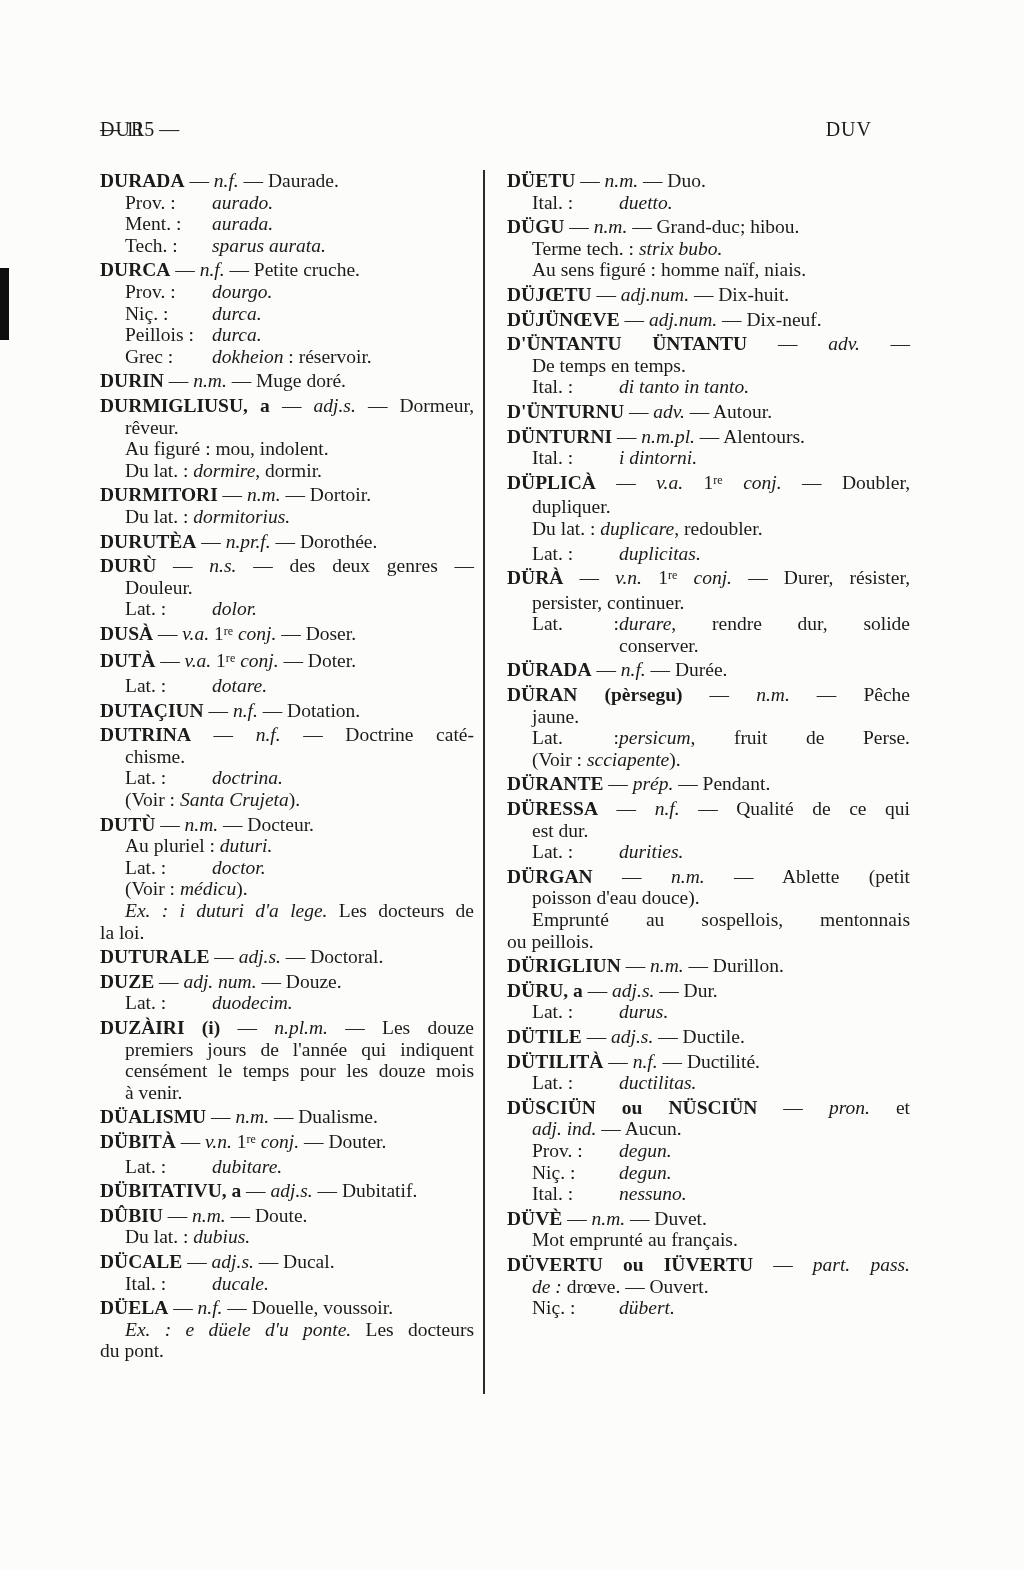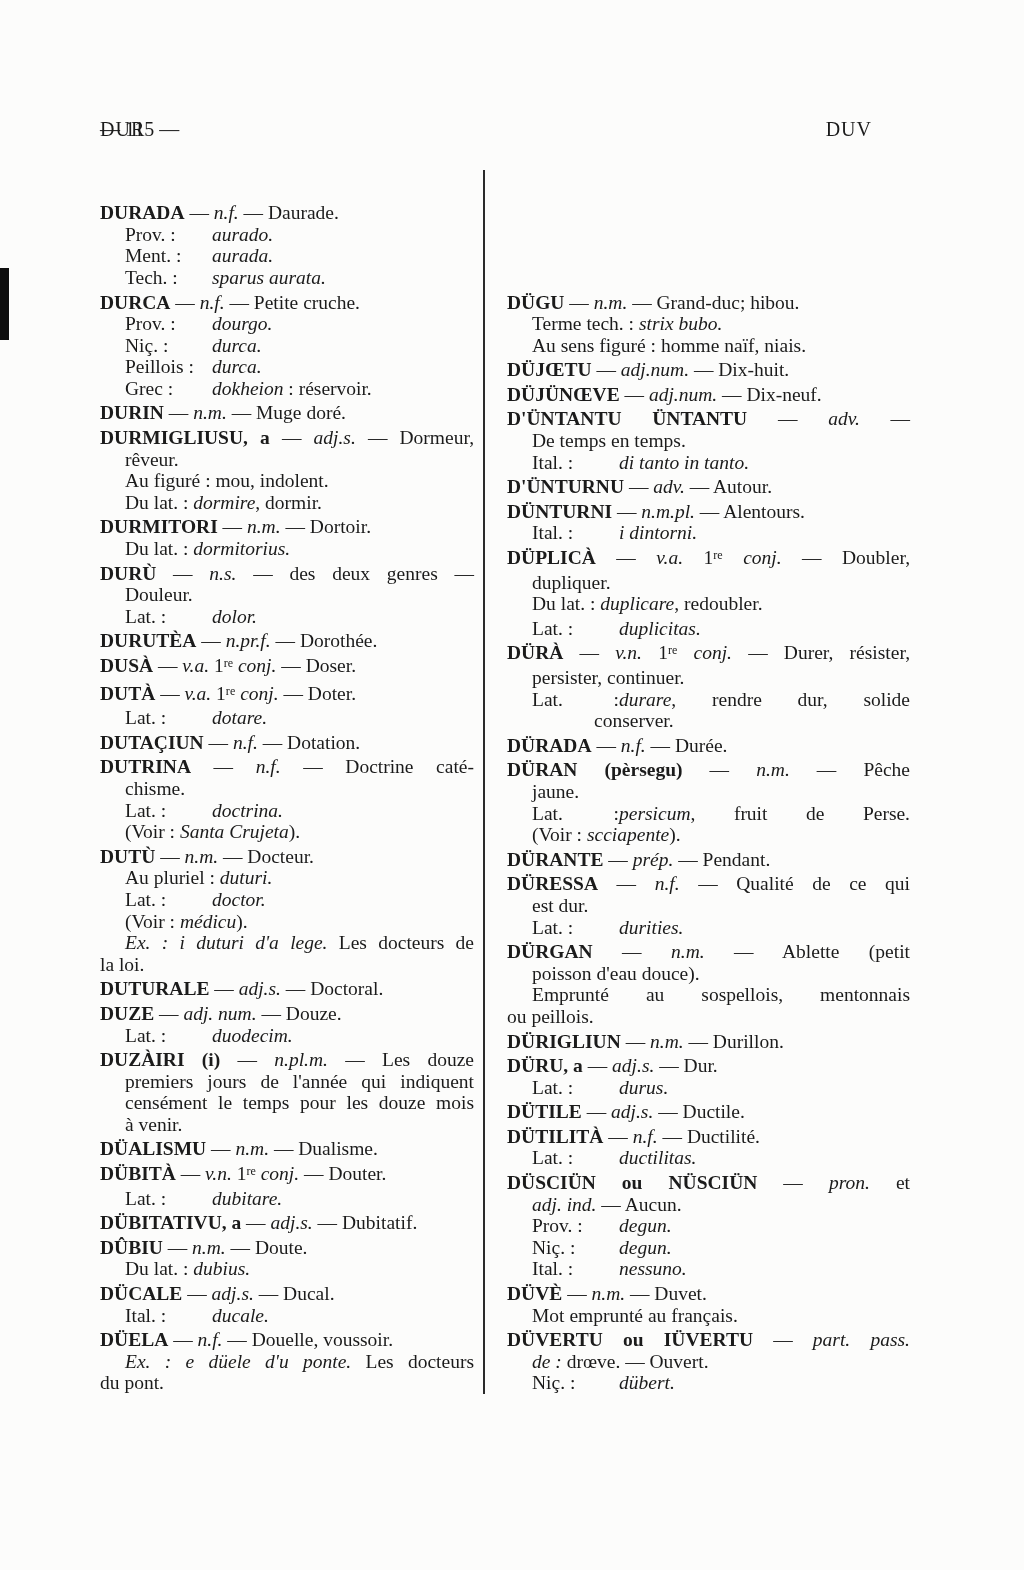--- a/index.html
+++ b/index.html
@@ -22,33 +22,33 @@
   .runhead{
     position:absolute;top:118px;left:100px;width:805px;
     font-size:20px;line-height:22px;
   }
   .runhead .lft{position:absolute;left:0;top:0;letter-spacing:1px;}
   .runhead .ctr{position:absolute;left:0;right:28px;top:0;}
   .runhead .rgt{position:absolute;right:33px;top:0;letter-spacing:1px;margin-left:40px;}
   
   .columns{
     position:absolute;top:170px;left:100px;width:810px;
-    display:flex;align-items:flex-end;
+    display:flex;align-items:flex-start;
   }
   .col{font-size:19.5px;}
   .col-1{width:374px;}
   .col-2{width:403px;}
   .divider{width:2px;background:#2a2a2a;height:1224px;margin-left:9px;margin-right:22px;flex:none;}
   .entry{margin-top:3px;}
   .entry:first-child{margin-top:0;}
   .line{line-height:21.6px;white-space:nowrap;}
   .line.just{white-space:normal;text-align:justify;text-align-last:justify;}
   .ind0{margin-left:0;}
   .ind1{margin-left:25px;}
-  .ind2{margin-left:87px;}
+  .ind2{margin-left:112px;}
   .b{font-weight:bold;}
   .i{font-style:italic;}
   .l{display:inline-block;min-width:87px;}
   .s{font-size:0.62em;position:relative;top:-0.42em;}
 </style>
 </head>
 <body>
 
 <div class="page">
   <div class="edge-mark"></div>
@@ -81,26 +81,26 @@
           <div class="line ind0 just"><span class="b">DURMIGLIUSU, a</span><span> — </span><span class="i">adj.s.</span><span> — Dormeur,</span></div>
           <div class="line ind1"><span>rêveur.</span></div>
           <div class="line ind1"><span>Au figuré : mou, indolent.</span></div>
           <div class="line ind1"><span>Du lat. : </span><span class="i">dormire</span><span>, dormir.</span></div>
         </div>
         <div class="entry">
           <div class="line ind0"><span class="b">DURMITORI</span><span> — </span><span class="i">n.m.</span><span> — Dortoir.</span></div>
           <div class="line ind1"><span>Du lat. : </span><span class="i">dormitorius.</span></div>
         </div>
         <div class="entry">
+          <div class="line ind0"><span class="b">DURUTÈA</span><span> — </span><span class="i">n.pr.f.</span><span> — Dorothée.</span></div>
+        </div>
+        <div class="entry">
           <div class="line ind0 just"><span class="b">DURÙ</span><span> — </span><span class="i">n.s.</span><span> — des deux genres —</span></div>
           <div class="line ind1"><span>Douleur.</span></div>
           <div class="line ind1"><span class="l">Lat. :</span><span class="i">dolor.</span></div>
-        </div>
-        <div class="entry">
-          <div class="line ind0"><span class="b">DURUTÈA</span><span> — </span><span class="i">n.pr.f.</span><span> — Dorothée.</span></div>
         </div>
         <div class="entry">
           <div class="line ind0"><span class="b">DUSÀ</span><span> — </span><span class="i">v.a.</span><span> 1</span><span class="s">re</span><span> </span><span class="i">conj.</span><span> — Doser.</span></div>
         </div>
         <div class="entry">
           <div class="line ind0"><span class="b">DUTÀ</span><span> — </span><span class="i">v.a.</span><span> 1</span><span class="s">re</span><span> </span><span class="i">conj.</span><span> — Doter.</span></div>
           <div class="line ind1"><span class="l">Lat. :</span><span class="i">dotare.</span></div>
         </div>
         <div class="entry">
           <div class="line ind0"><span class="b">DUTAÇIUN</span><span> — </span><span class="i">n.f.</span><span> — Dotation.</span></div>
@@ -152,20 +152,24 @@
         </div>
         <div class="entry">
           <div class="line ind0"><span class="b">DÜELA</span><span> — </span><span class="i">n.f.</span><span> — Douelle, voussoir.</span></div>
           <div class="line ind1 just"><span class="i">Ex. : e düele d'u ponte.</span><span> Les docteurs</span></div>
           <div class="line ind0"><span>du pont.</span></div>
         </div>
       </div>
     <div class="divider"></div>
     <div class="col col-2">
         <div class="entry">
+          <div class="line ind0"><span class="b">DÜETU</span><span> — </span><span class="i">n.m.</span><span> — Duo.</span></div>
+          <div class="line ind1"><span class="l">Ital. :</span><span class="i">duetto.</span></div>
+        </div>
+        <div class="entry">
           <div class="line ind0"><span class="b">DÜGU</span><span> — </span><span class="i">n.m.</span><span> — Grand-duc; hibou.</span></div>
           <div class="line ind1"><span>Terme tech. : </span><span class="i">strix bubo.</span></div>
           <div class="line ind1"><span>Au sens figuré : homme naïf, niais.</span></div>
         </div>
         <div class="entry">
           <div class="line ind0"><span class="b">DÜJŒTU</span><span> — </span><span class="i">adj.num.</span><span> — Dix-huit.</span></div>
         </div>
         <div class="entry">
           <div class="line ind0"><span class="b">DÜJÜNŒVE</span><span> — </span><span class="i">adj.num.</span><span> — Dix-neuf.</span></div>
         </div>

